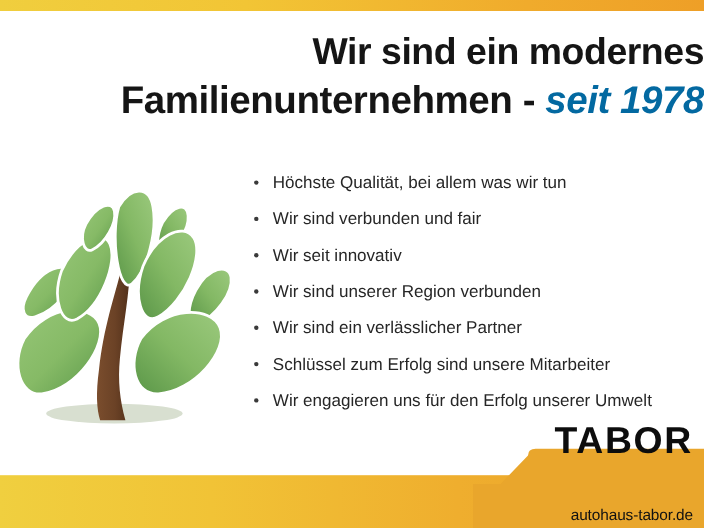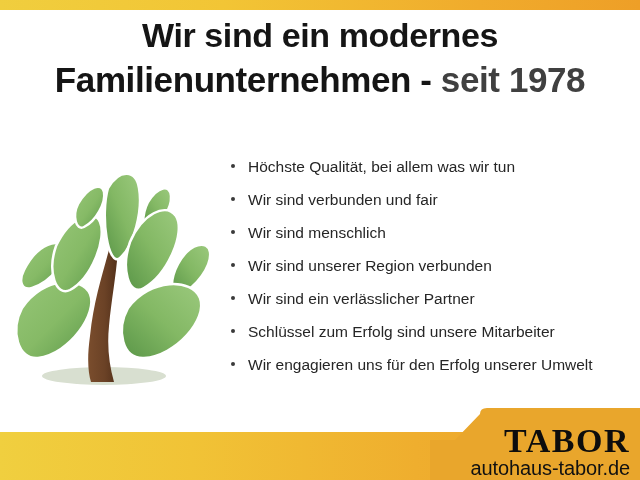--- a/index.html
+++ b/index.html
@@ -27,38 +27,39 @@
     top: 0;
     width: 640px;
     height: 10px;
     background: linear-gradient(90deg, #f0ce3e 0%, #f2c535 35%, #f0ab2c 75%, #ee9f27 100%);
   }
 
   
   .headline {
     position: absolute;
     left: 0;
-    top: 14px;
-    width: 640px;
-    text-align: center;
+    top: 26px;
+    width: 640px;
+    text-align: right;
     line-height: 1.28;
     font-size: 34px;
     font-weight: bold;
     color: #151515;
     letter-spacing: -0.4px;
   }
   .headline-line {
     display: block;
     white-space: nowrap;
   }
   .headline-line.l2 {
     font-size: 35px;
   }
   .accent-green {
-    color: #404040;
+    color: #0369a1;
+    font-style: italic;
   }
 
   
   .tree-wrap {
     position: absolute;
     left: 8px;
     top: 158px;
     width: 210px;
     height: 238px;
   }
@@ -125,29 +126,30 @@
     width: 170px;
     text-align: right;
   }
   .logo-wordmark {
     display: block;
     font-size: 34px;
     font-weight: bold;
     color: #0d0d0d;
     letter-spacing: 1.5px;
     line-height: 34px;
-    font-family: Liberation Serif, serif;
+    font-family: Liberation Sans, sans-serif;
     margin-top: 36px;
   }
   .logo-url {
     display: block;
-    font-size: 20px;
+    font-size: 14px;
     color: #111111;
     line-height: 20px;
     letter-spacing: -0.1px;
+    margin-top: 40px;
   }
 </style>
 </head>
 <body>
 
 <div id="slide">
 
   <div class="top-bar"></div>
 
   <div class="headline">
@@ -206,21 +208,21 @@
     <li class="bullet-item">
       <span class="bullet-dot"></span>
       <span>Höchste Qualität, bei allem was wir tun</span>
     </li>
     <li class="bullet-item">
       <span class="bullet-dot"></span>
       <span>Wir sind verbunden und fair</span>
     </li>
     <li class="bullet-item">
       <span class="bullet-dot"></span>
-      <span>Wir sind menschlich</span>
+      <span>Wir seit innovativ</span>
     </li>
     <li class="bullet-item">
       <span class="bullet-dot"></span>
       <span>Wir sind unserer Region verbunden</span>
     </li>
     <li class="bullet-item">
       <span class="bullet-dot"></span>
       <span>Wir sind ein verlässlicher Partner</span>
     </li>
     <li class="bullet-item">

